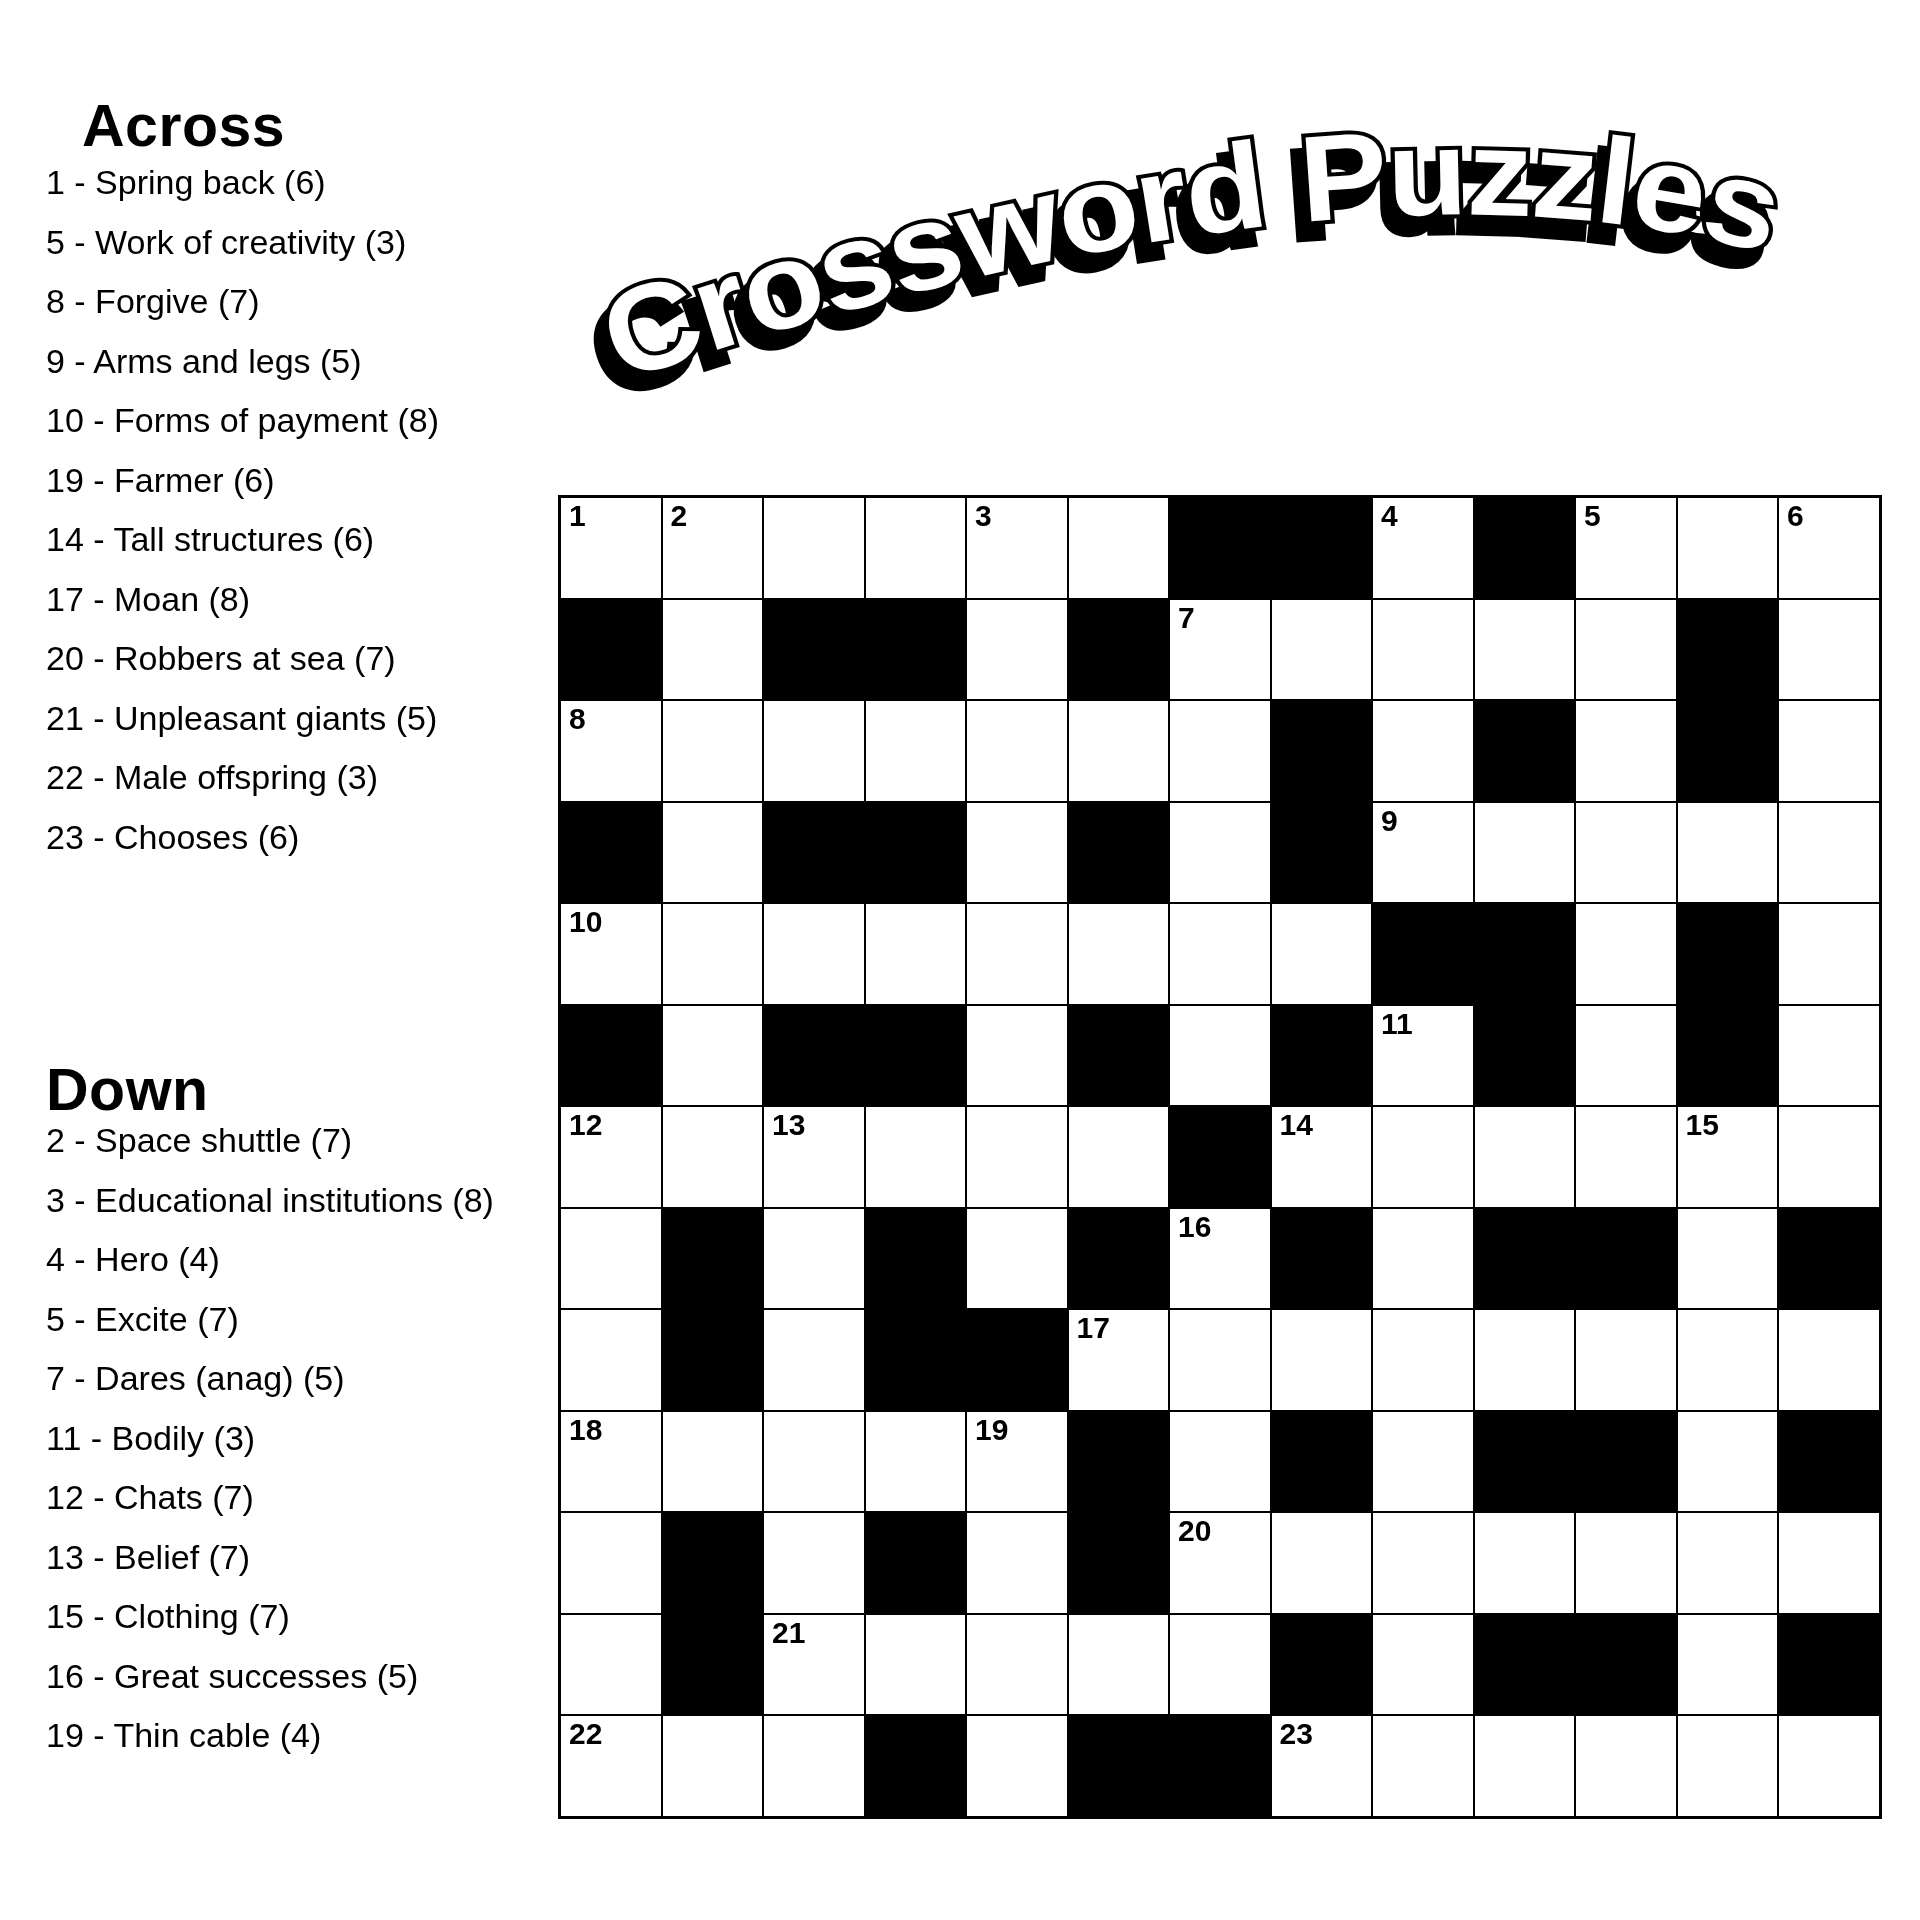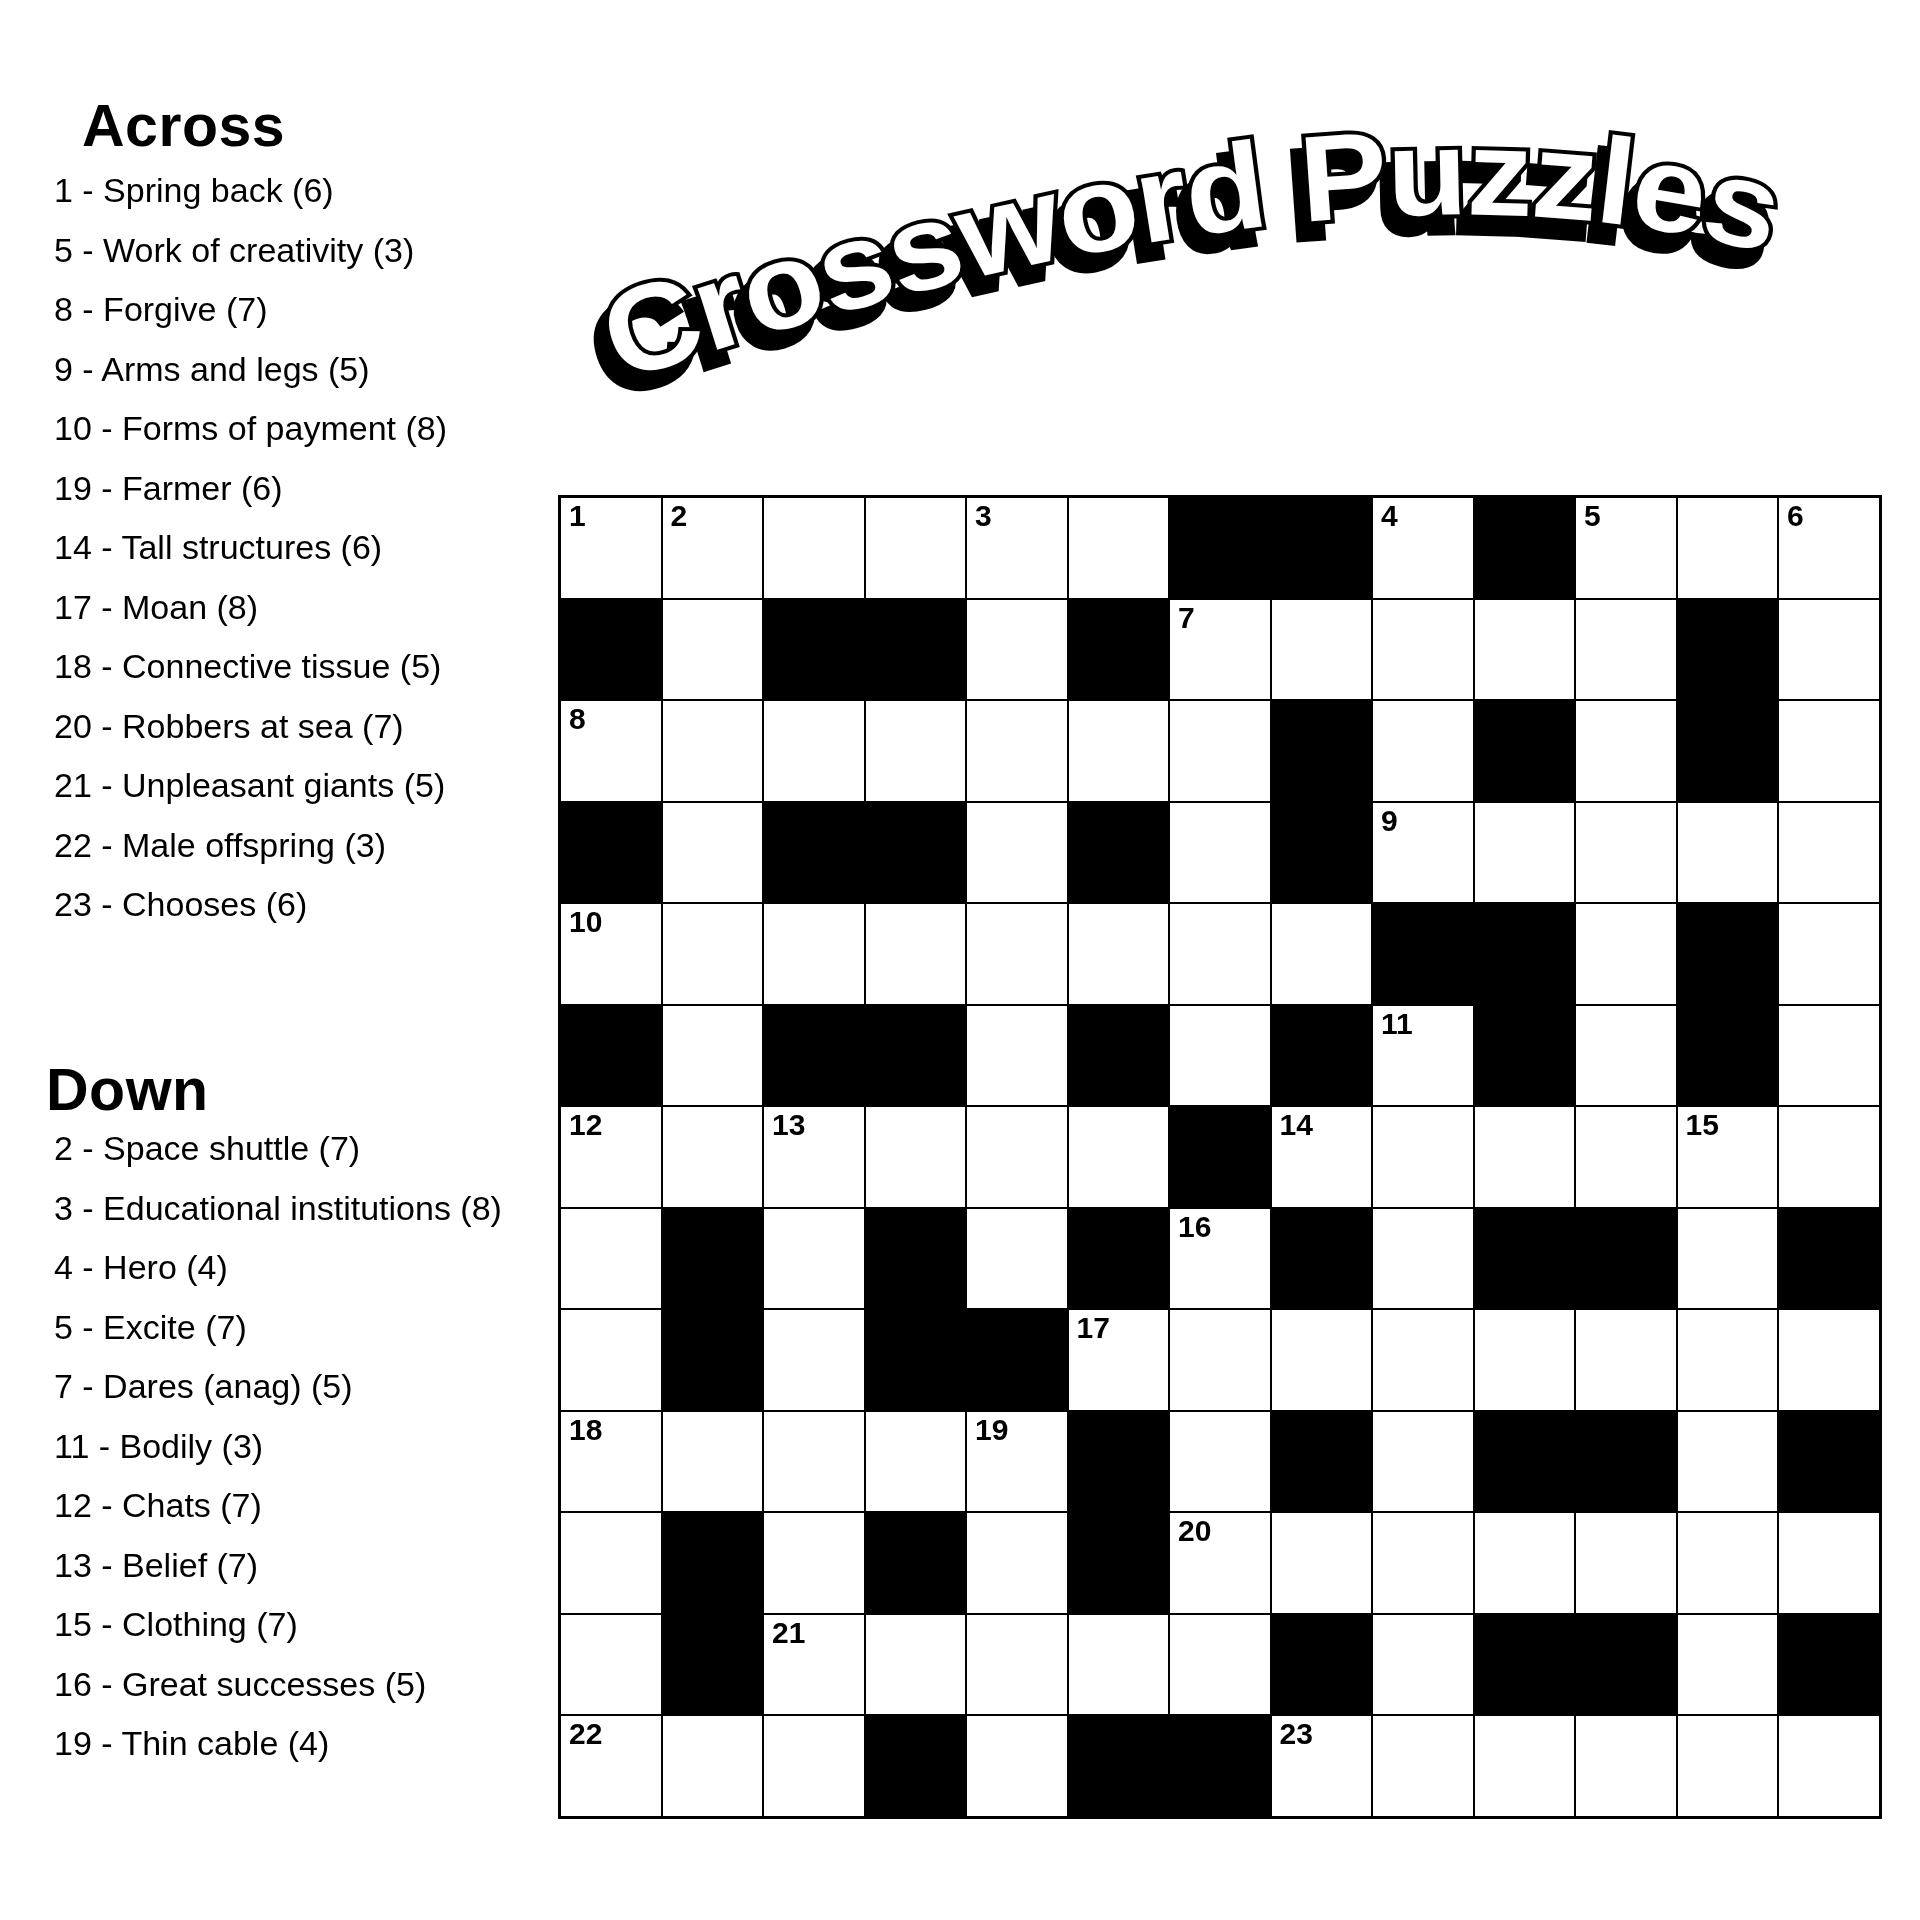--- a/index.html
+++ b/index.html
@@ -25,21 +25,21 @@
     letter-spacing: 0.5px;
     white-space: nowrap;
   }
   #across-header { left: 82px; top: 92px; }
   #down-header   { left: 46px; top: 1056px; }
 
   .clue-list {
     position: absolute;
     left: 46px;
     list-style: none;
-    margin: 8px;
+    margin: 0;
     padding: 0;
   }
   #across-list { top: 153px; }
   #down-list   { top: 1111px; }
 
   .clue-list li {
     height: 59.5px;
     display: flex;
     align-items: center;
     font-size: 34px;
@@ -111,21 +111,20 @@
   <div class="clue-header" id="across-header">Across</div>
   <ul class="clue-list" id="across-list">
       <li>1 - Spring back (6)</li>
       <li>5 - Work of creativity (3)</li>
       <li>8 - Forgive (7)</li>
       <li>9 - Arms and legs (5)</li>
       <li>10 - Forms of payment (8)</li>
       <li>19 - Farmer (6)</li>
       <li>14 - Tall structures (6)</li>
       <li>17 - Moan (8)</li>
-      <li>18 - Connective tissue (5)</li>
       <li>20 - Robbers at sea (7)</li>
       <li>21 - Unpleasant giants (5)</li>
       <li>22 - Male offspring (3)</li>
       <li>23 - Chooses (6)</li>
     </ul>
 
   <div class="clue-header" id="down-header">Down</div>
   <ul class="clue-list" id="down-list">
       <li>2 - Space shuttle (7)</li>
       <li>3 - Educational institutions (8)</li>

